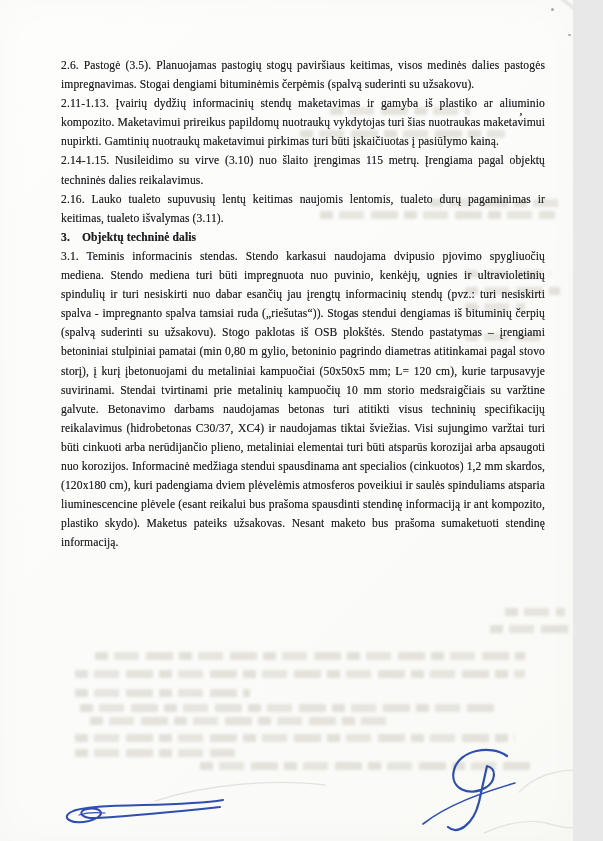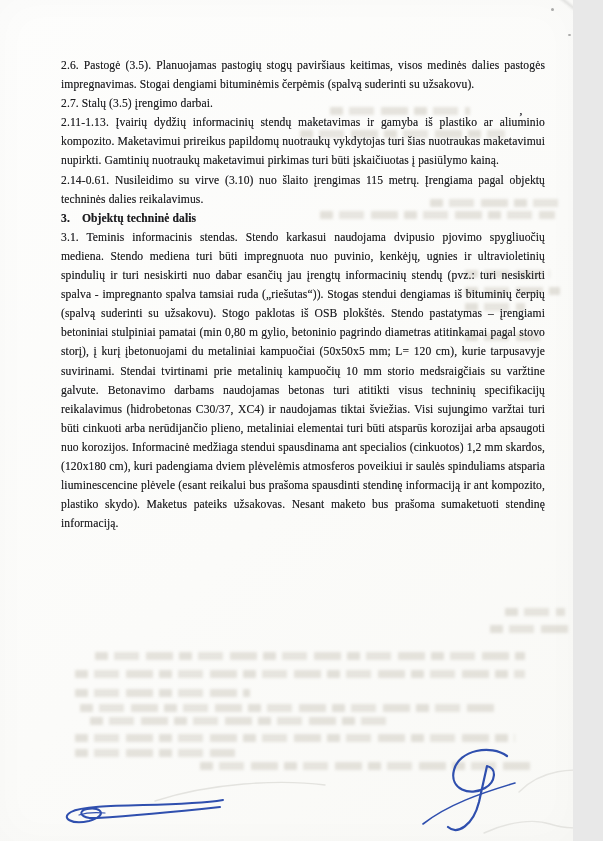--- a/index.html
+++ b/index.html
@@ -88,23 +88,23 @@
   <div class="ghost" style="left:75px;  top:670px; width:450px;"></div>
   <div class="ghost" style="left:75px;  top:689px; width:175px;"></div>
   <div class="ghost" style="left:80px;  top:704px; width:420px;"></div>
   <div class="ghost" style="left:90px;  top:717px; width:300px;"></div>
   <div class="ghost" style="left:75px;  top:734px; width:440px;"></div>
   <div class="ghost" style="left:75px;  top:749px; width:160px;"></div>
   <div class="ghost" style="left:200px; top:762px; width:330px;"></div>
 
   <div class="content">
     <p>2.6. Pastogė (3.5). Planuojamas pastogių stogų paviršiaus keitimas, visos medinės dalies pastogės impregnavimas. Stogai dengiami bituminėmis čerpėmis (spalvą suderinti su užsakovu).</p>
-    <p>2.7. Stalų (3.5) įrengimo darbai.</p>
     <p>2.11-1.13. Įvairių dydžių informacinių stendų maketavimas ir gamyba iš plastiko ar aliuminio kompozito. Maketavimui prireikus papildomų nuotraukų vykdytojas turi šias nuotraukas maketavimui nupirkti. Gamtinių nuotraukų maketavimui pirkimas turi būti įskaičiuotas į pasiūlymo kainą.</p>
-    <p>2.14-0.61. Nusileidimo su virve (3.10) nuo šlaito įrengimas 115 metrų. Įrengiama pagal objektų techninės dalies reikalavimus.</p>
+    <p>2.14-1.15. Nusileidimo su virve (3.10) nuo šlaito įrengimas 115 metrų. Įrengiama pagal objektų techninės dalies reikalavimus.</p>
+    <p>2.16. Lauko tualeto supuvusių lentų keitimas naujomis lentomis, tualeto durų pagaminimas ir keitimas, tualeto išvalymas (3.11).</p>
     <p class="section-heading">
       <span class="num">3.</span><span>Objektų techninė dalis</span>
     </p>
     <p>3.1. Teminis informacinis stendas. Stendo karkasui naudojama dvipusio pjovimo spygliuočių mediena. Stendo mediena turi būti impregnuota nuo puvinio, kenkėjų, ugnies ir ultravioletinių spindulių ir turi nesiskirti nuo dabar esančių jau įrengtų informacinių stendų (pvz.: turi nesiskirti spalva - impregnanto spalva tamsiai ruda („riešutas“)).  Stogas stendui dengiamas iš bituminių čerpių (spalvą suderinti su užsakovu). Stogo paklotas iš OSB plokštės. Stendo pastatymas – įrengiami betoniniai stulpiniai pamatai (min 0,80 m gylio, betoninio pagrindo diametras atitinkamai pagal stovo storį), į kurį įbetonuojami du metaliniai kampuočiai (50x50x5 mm; L= 120 cm), kurie tarpusavyje suvirinami. Stendai tvirtinami prie metalinių kampuočių 10 mm storio medsraigčiais su varžtine galvute. Betonavimo darbams naudojamas betonas turi atitikti visus techninių specifikacijų reikalavimus (hidrobetonas C30/37, XC4) ir naudojamas tiktai šviežias. Visi sujungimo varžtai turi būti cinkuoti arba nerūdijančio plieno, metaliniai elementai turi būti atsparūs korozijai arba apsaugoti nuo korozijos. Informacinė medžiaga stendui spausdinama ant specialios (cinkuotos) 1,2 mm skardos, (120x180 cm), kuri padengiama dviem plėvelėmis atmosferos poveikiui ir saulės spinduliams atsparia liuminescencine plėvele (esant reikalui bus prašoma spausdinti stendinę informaciją ir ant kompozito, plastiko skydo). Maketus pateiks užsakovas. Nesant maketo bus prašoma sumaketuoti stendinę informaciją.</p>
   </div>
 
   <span class="stray-mark">’</span>
 
   <svg class="pencil" style="left:150px; top:775px;" width="180" height="30" viewBox="0 0 180 30">
     <path d="M5 26 C 60 8, 130 4, 175 10" stroke="rgba(150,148,140,0.45)" stroke-width="1.4" fill="none" stroke-linecap="round"></path>

